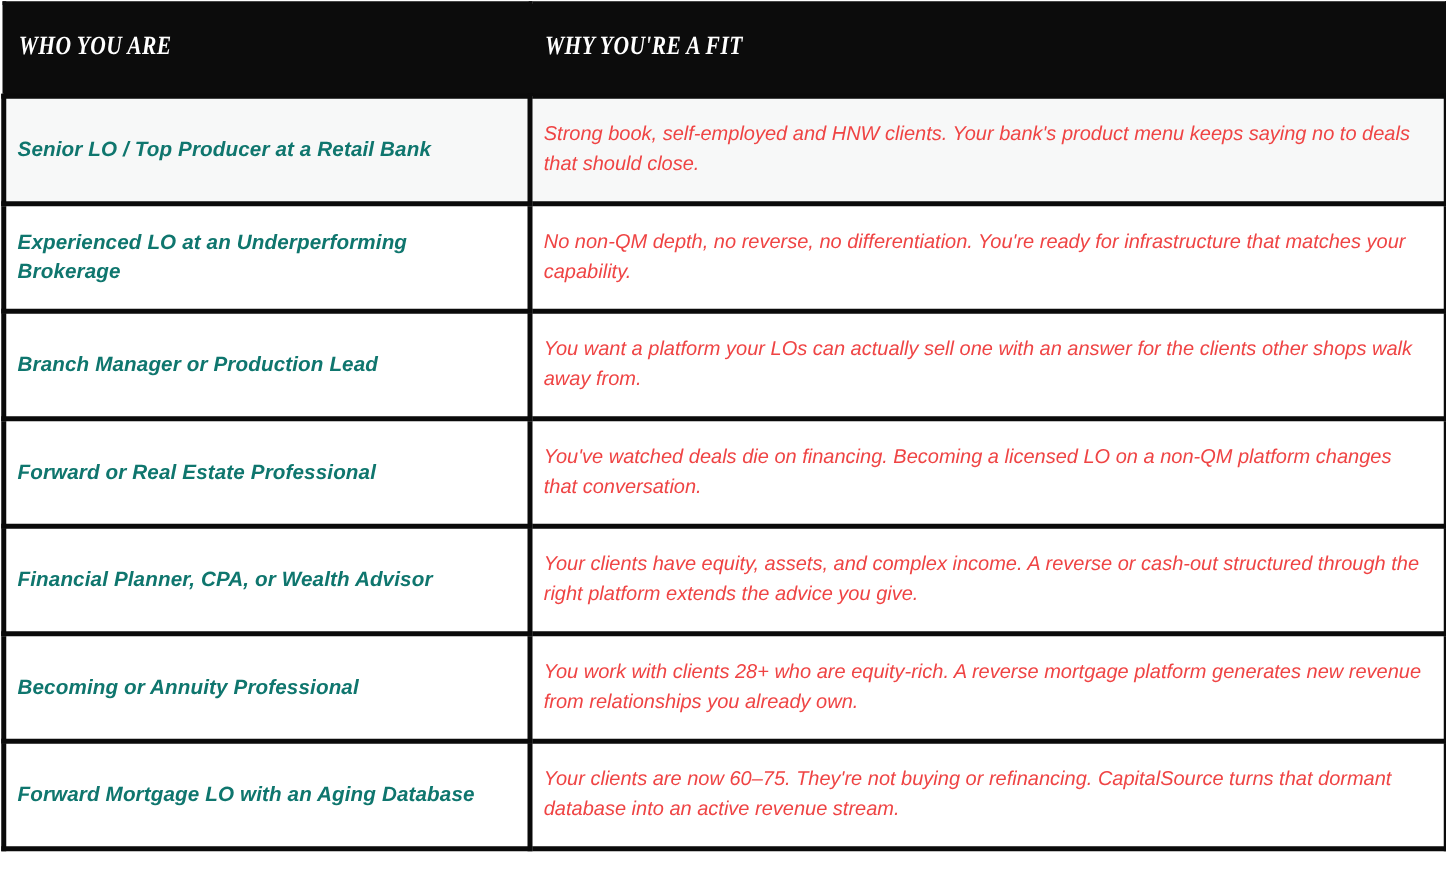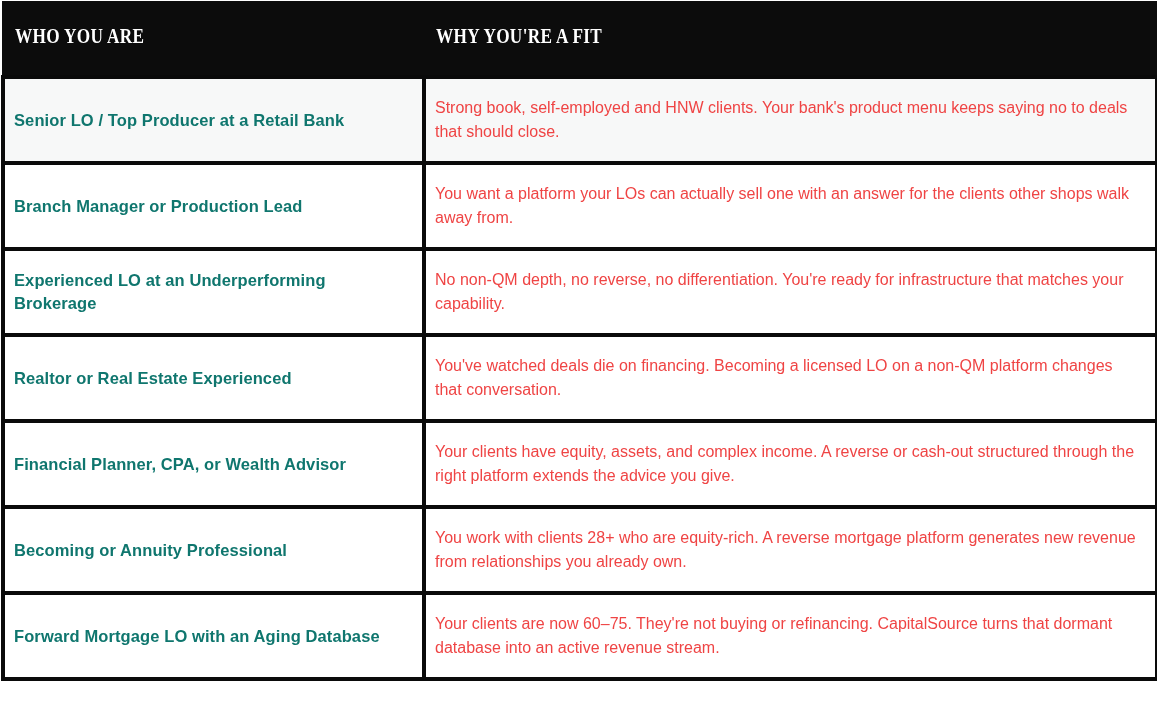--- a/index.html
+++ b/index.html
@@ -7,20 +7,21 @@
     padding: 0;
     background: #ffffff;
     font-family: "Liberation Sans", sans-serif;
   }
   .page {
     width: 954px;
     height: 703px;
     box-sizing: border-box;
     padding: 1px;
     background: #ffffff;
+    font-style: italic;
   }
   table.fit-table {
     width: 1154px;
     border-collapse: collapse;
     table-layout: fixed;
   }
   col.who-col { width: 421px; }
   col.why-col { width: 733px; }
 
   th.header-cell {
@@ -82,29 +83,29 @@
           <span class="hdr-text">WHY YOU'RE A FIT</span>
         </th>
       </tr>
     </thead>
     <tbody>
       <tr class="row-highlight">
         <td class="who-cell">Senior LO / Top Producer at a Retail Bank</td>
         <td class="why-cell">Strong book, self-employed and HNW clients. Your bank's product menu keeps saying no to deals that should close.</td>
       </tr>
       <tr>
+        <td class="who-cell">Experienced LO at an Underperforming Brokerage</td>
+        <td class="why-cell">No non-QM depth, no reverse, no differentiation. You're ready for infrastructure that matches your capability.</td>
+      </tr>
+      <tr>
         <td class="who-cell">Branch Manager or Production Lead</td>
         <td class="why-cell">You want a platform your LOs can actually sell one with an answer for the clients other shops walk away from.</td>
       </tr>
       <tr>
-        <td class="who-cell">Experienced LO at an Underperforming Brokerage</td>
-        <td class="why-cell">No non-QM depth, no reverse, no differentiation. You're ready for infrastructure that matches your capability.</td>
-      </tr>
-      <tr>
-        <td class="who-cell">Realtor or Real Estate Experienced</td>
+        <td class="who-cell">Forward or Real Estate Professional</td>
         <td class="why-cell">You've watched deals die on financing. Becoming a licensed LO on a non-QM platform changes that conversation.</td>
       </tr>
       <tr>
         <td class="who-cell">Financial Planner, CPA, or Wealth Advisor</td>
         <td class="why-cell">Your clients have equity, assets, and complex income. A reverse or cash-out structured through the right platform extends the advice you give.</td>
       </tr>
       <tr>
         <td class="who-cell">Becoming or Annuity Professional</td>
         <td class="why-cell">You work with clients 28+ who are equity-rich. A reverse mortgage platform generates new revenue from relationships you already own.</td>
       </tr>

